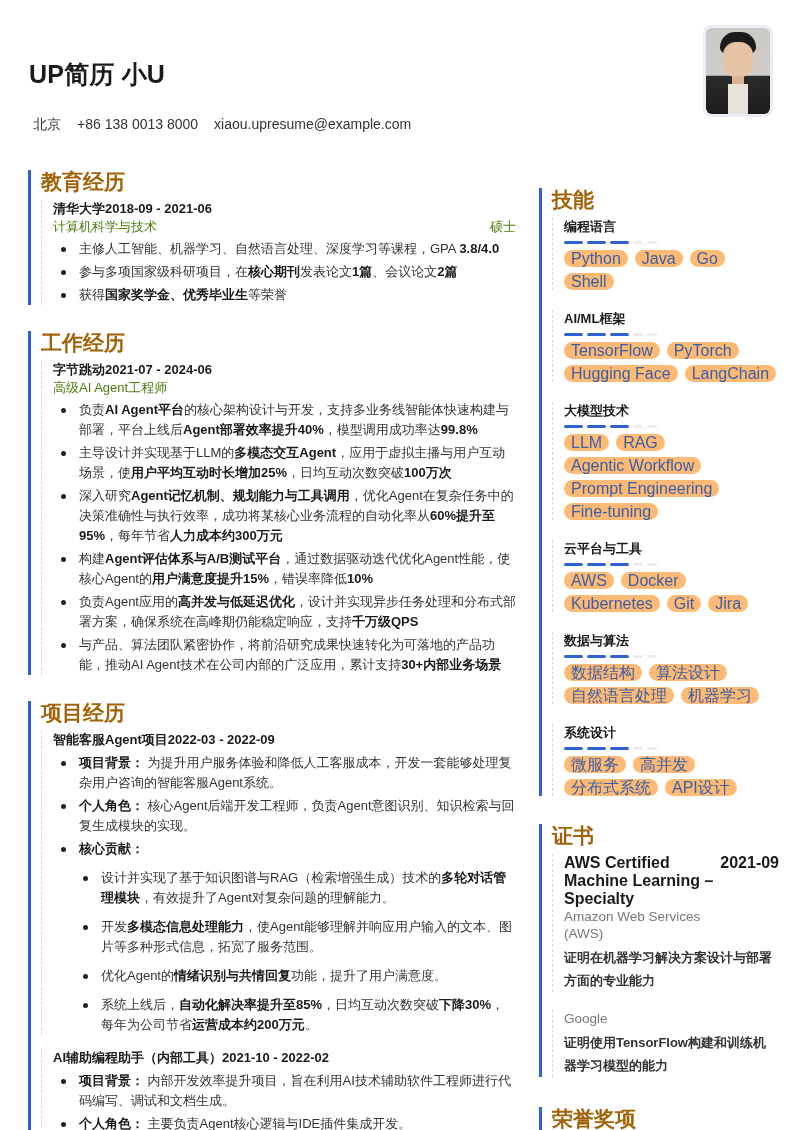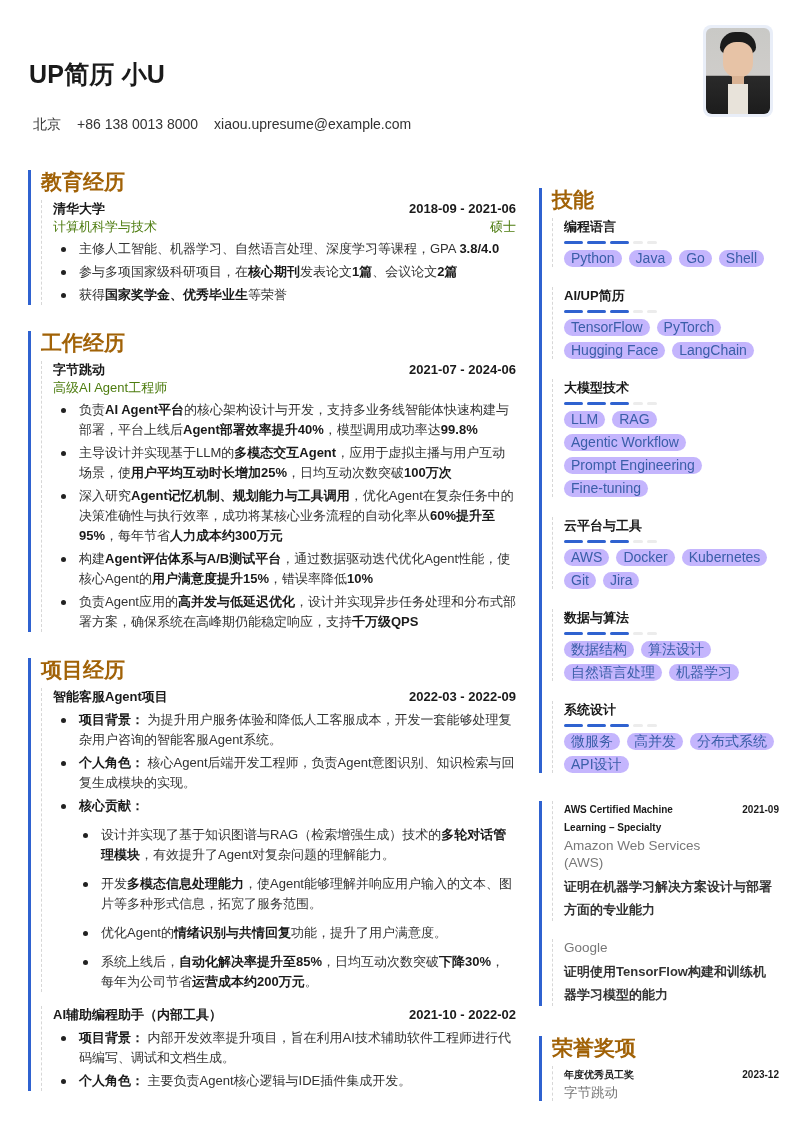--- a/index.html
+++ b/index.html
@@ -15,41 +15,41 @@
   .avatar .face { position: absolute; left: 17px; top: 14px; width: 30px; height: 36px; background: #e7c3a6; border-radius: 14px 14px 16px 16px; }
   .avatar .neck { position: absolute; left: 26px; top: 48px; width: 12px; height: 10px; background: #d9b293; }
   .avatar .shirt { position: absolute; left: 22px; top: 56px; width: 20px; height: 30px; background: #e8e3da; }
 
   .left { position: absolute; left: 28px; top: 170px; width: 488px; }
   .right { position: absolute; left: 539px; top: 188px; width: 240px; }
 
   .section { position: relative; border-left: 3px solid #2f62d0; padding-left: 10px; margin-bottom: 26px; }
   .section-title { font-size: 21px; font-weight: 600; color: #a16207; line-height: 24px; margin-bottom: 6px; }
   .entry { border-left: 1px dashed #d7d7d7; padding-left: 11px; margin-left: 0; }
-  .entry-head { display: flex; justify-content: space-between; font-size: 13px; font-weight: 600; color: #1a1a1a; line-height: 18px; }
+  .entry-head { display: flex; font-size: 13px; font-weight: 600; color: #1a1a1a; line-height: 18px; }
   .entry-sub { display: flex; justify-content: space-between; font-size: 13px; color: #4d7c0f; line-height: 17px; }
   ul.bullets { list-style: none; margin-top: 4px; }
   ul.bullets li { position: relative; padding-left: 26px; font-size: 13px; line-height: 20px; color: #333; margin-bottom: 3px; }
   ul.bullets li::before { content: ""; position: absolute; left: 8px; top: 8px; width: 5px; height: 5px; border-radius: 50%; background: #222; }
   ul.sub { list-style: none; margin-top: 2px; }
   ul.sub li { padding-left: 22px; margin-top: 9px; }
   ul.sub li::before { left: 4px; }
   b, .b { font-weight: 700; color: #1a1a1a; }
 
   .skill-group { border-left: 1px dashed #d7d7d7; padding-left: 11px; margin-bottom: 20px; }
   .skill-title { font-size: 13px; font-weight: 600; color: #1a1a1a; line-height: 18px; margin-bottom: 5px; }
   .level { display: flex; gap: 4px; margin-bottom: 6px; }
   .level span { height: 3px; border-radius: 2px; }
   .level .on { width: 19px; background: #2f62d0; }
   .level .off { width: 10px; background: #ececec; }
   .tags { display: flex; flex-wrap: wrap; gap: 6px 7px; }
-  .tag { font-size: 14px; color: #3a5ea8; background: #c4b5fd; border-radius: 10px; padding: 3px 7px; line-height: 11px; }
+  .tag { font-size: 16px; color: #3a5ea8; background: #fdba74; border-radius: 10px; padding: 3px 7px; line-height: 11px; }
 
   .cert { border-left: 1px dashed #d7d7d7; padding-left: 11px; margin-bottom: 18px; }
-  .cert-head { display: flex; justify-content: space-between; font-size: 10px; font-weight: 600; color: #1a1a1a; line-height: 18px; }
+  .cert-head { display: flex; justify-content: space-between; font-size: 16px; font-weight: 600; color: #1a1a1a; line-height: 18px; }
   .cert-head .t { width: 150px; }
   .cert-org { font-size: 13.5px; color: #777; line-height: 17px; width: 150px; }
   .cert-desc { font-size: 13px; color: #333; line-height: 23px; margin-top: 4px; width: 210px; font-weight: bold; }
 </style>
 </head>
 <body>
 
 <div class="header">
   <div class="name">UP简历 小U</div>
   <div class="contacts">
@@ -97,20 +97,21 @@
       </div>
       <div class="entry-sub">
         <span>高级AI Agent工程师</span>
       </div>
       <ul class="bullets">
           <li><span>负责</span><b>AI Agent平台</b><span>的核心架构设计与开发，支持多业务线智能体快速构建与部署，平台上线后</span><b>Agent部署效率提升40%</b><span>，模型调用成功率达</span><b>99.8%</b></li>
           <li><span>主导设计并实现基于LLM的</span><b>多模态交互Agent</b><span>，应用于虚拟主播与用户互动场景，使</span><b>用户平均互动时长增加25%</b><span>，日均互动次数突破</span><b>100万次</b></li>
           <li><span>深入研究</span><b>Agent记忆机制、规划能力与工具调用</b><span>，优化Agent在复杂任务中的决策准确性与执行效率，成功将某核心业务流程的自动化率从</span><b>60%提升至95%</b><span>，每年节省</span><b>人力成本约300万元</b></li>
           <li><span>构建</span><b>Agent评估体系与A/B测试平台</b><span>，通过数据驱动迭代优化Agent性能，使核心Agent的</span><b>用户满意度提升15%</b><span>，错误率降低</span><b>10%</b></li>
           <li><span>负责Agent应用的</span><b>高并发与低延迟优化</b><span>，设计并实现异步任务处理和分布式部署方案，确保系统在高峰期仍能稳定响应，支持</span><b>千万级QPS</b></li>
+          <li><span>与产品、算法团队紧密协作，将前沿研究成果快速转化为可落地的产品功能，推动AI Agent技术在公司内部的广泛应用，累计支持</span><b>30+内部业务场景</b></li>
         </ul>
     </div>
   </div>
 
   <div class="section">
     <div class="section-title">项目经历</div>
     <div class="entry" style="margin-bottom:14px;">
       <div class="entry-head">
         <span>智能客服Agent项目</span>
         <span>2022-03 - 2022-09</span>
@@ -155,21 +156,21 @@
             <span class="off"></span>
           </div>
           <div class="tags">
             <span class="tag">Python</span>
             <span class="tag">Java</span>
             <span class="tag">Go</span>
             <span class="tag">Shell</span>
           </div>
         </div>
         <div class="skill-group">
-          <div class="skill-title">AI/UP简历</div>
+          <div class="skill-title">AI/ML框架</div>
           <div class="level">
             <span class="on"></span>
             <span class="on"></span>
             <span class="on"></span>
             <span class="off"></span>
             <span class="off"></span>
           </div>
           <div class="tags">
             <span class="tag">TensorFlow</span>
             <span class="tag">PyTorch</span>
@@ -240,20 +241,21 @@
             <span class="tag">微服务</span>
             <span class="tag">高并发</span>
             <span class="tag">分布式系统</span>
             <span class="tag">API设计</span>
           </div>
         </div>
       </div>
   </div>
 
   <div class="section" style="margin-bottom:30px;">
+    <div class="section-title">证书</div>
     <div id="cert-list">
         <div class="cert">
           <div class="cert-head">
             <span class="t">AWS Certified Machine Learning – Specialty</span>
             <span>2021-09</span>
           </div>
           <div class="cert-org">Amazon Web Services (AWS)</div>
           <div class="cert-desc">证明在机器学习解决方案设计与部署方面的专业能力</div>
         </div>
         <div class="cert">

